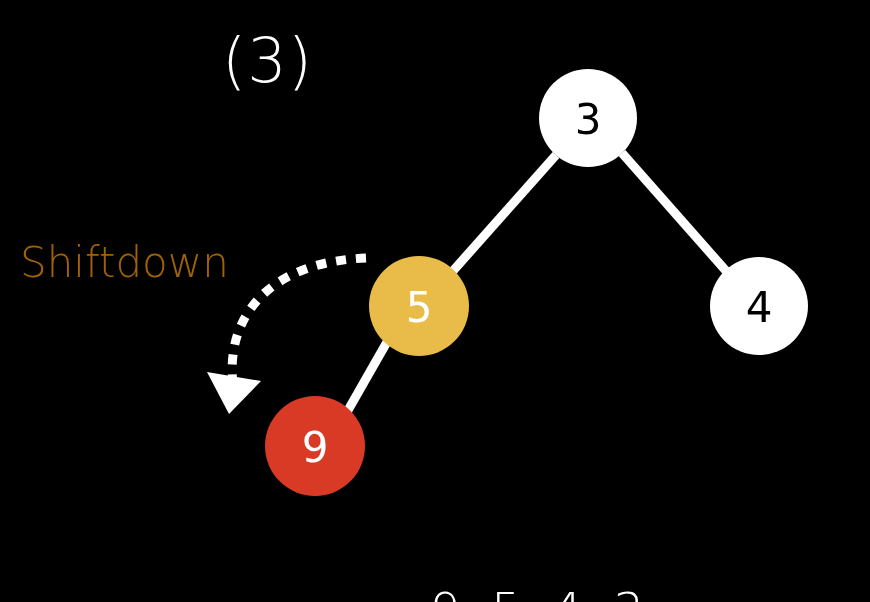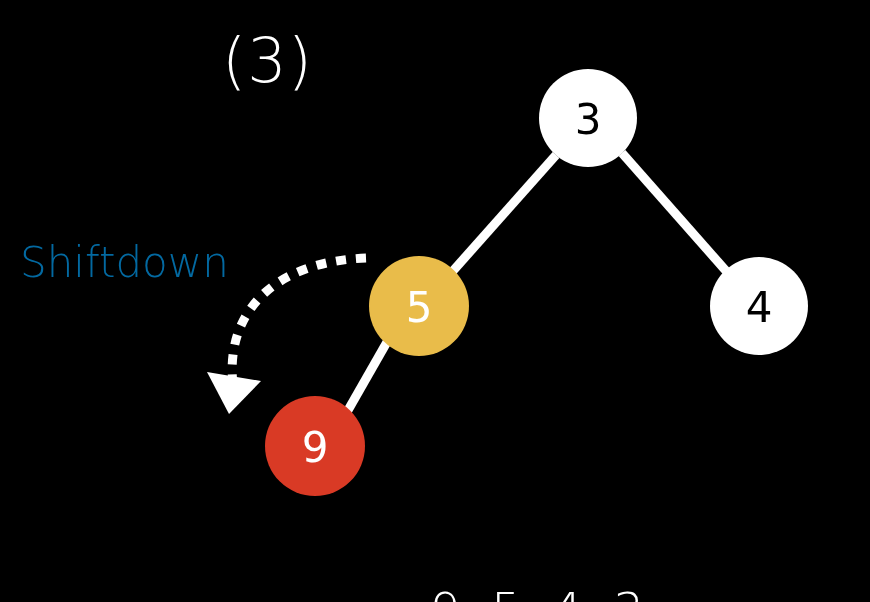--- a/index.html
+++ b/index.html
@@ -39,21 +39,21 @@
     font-size: 62px;
     font-weight: 300;
     letter-spacing: 1px;
     line-height: 1;
     white-space: nowrap;
   }
   .op-label {
     position: absolute;
     left: 20px;
     top: 242px;
-    color: #0369a1;
+    color: #a16207;
     font-family: "DejaVu Sans", sans-serif;
     font-size: 42px;
     font-weight: 300;
     line-height: 1;
     white-space: nowrap;
   }
   .bottom-clip {
     position: absolute;
     left: 0;
     top: 586px;

